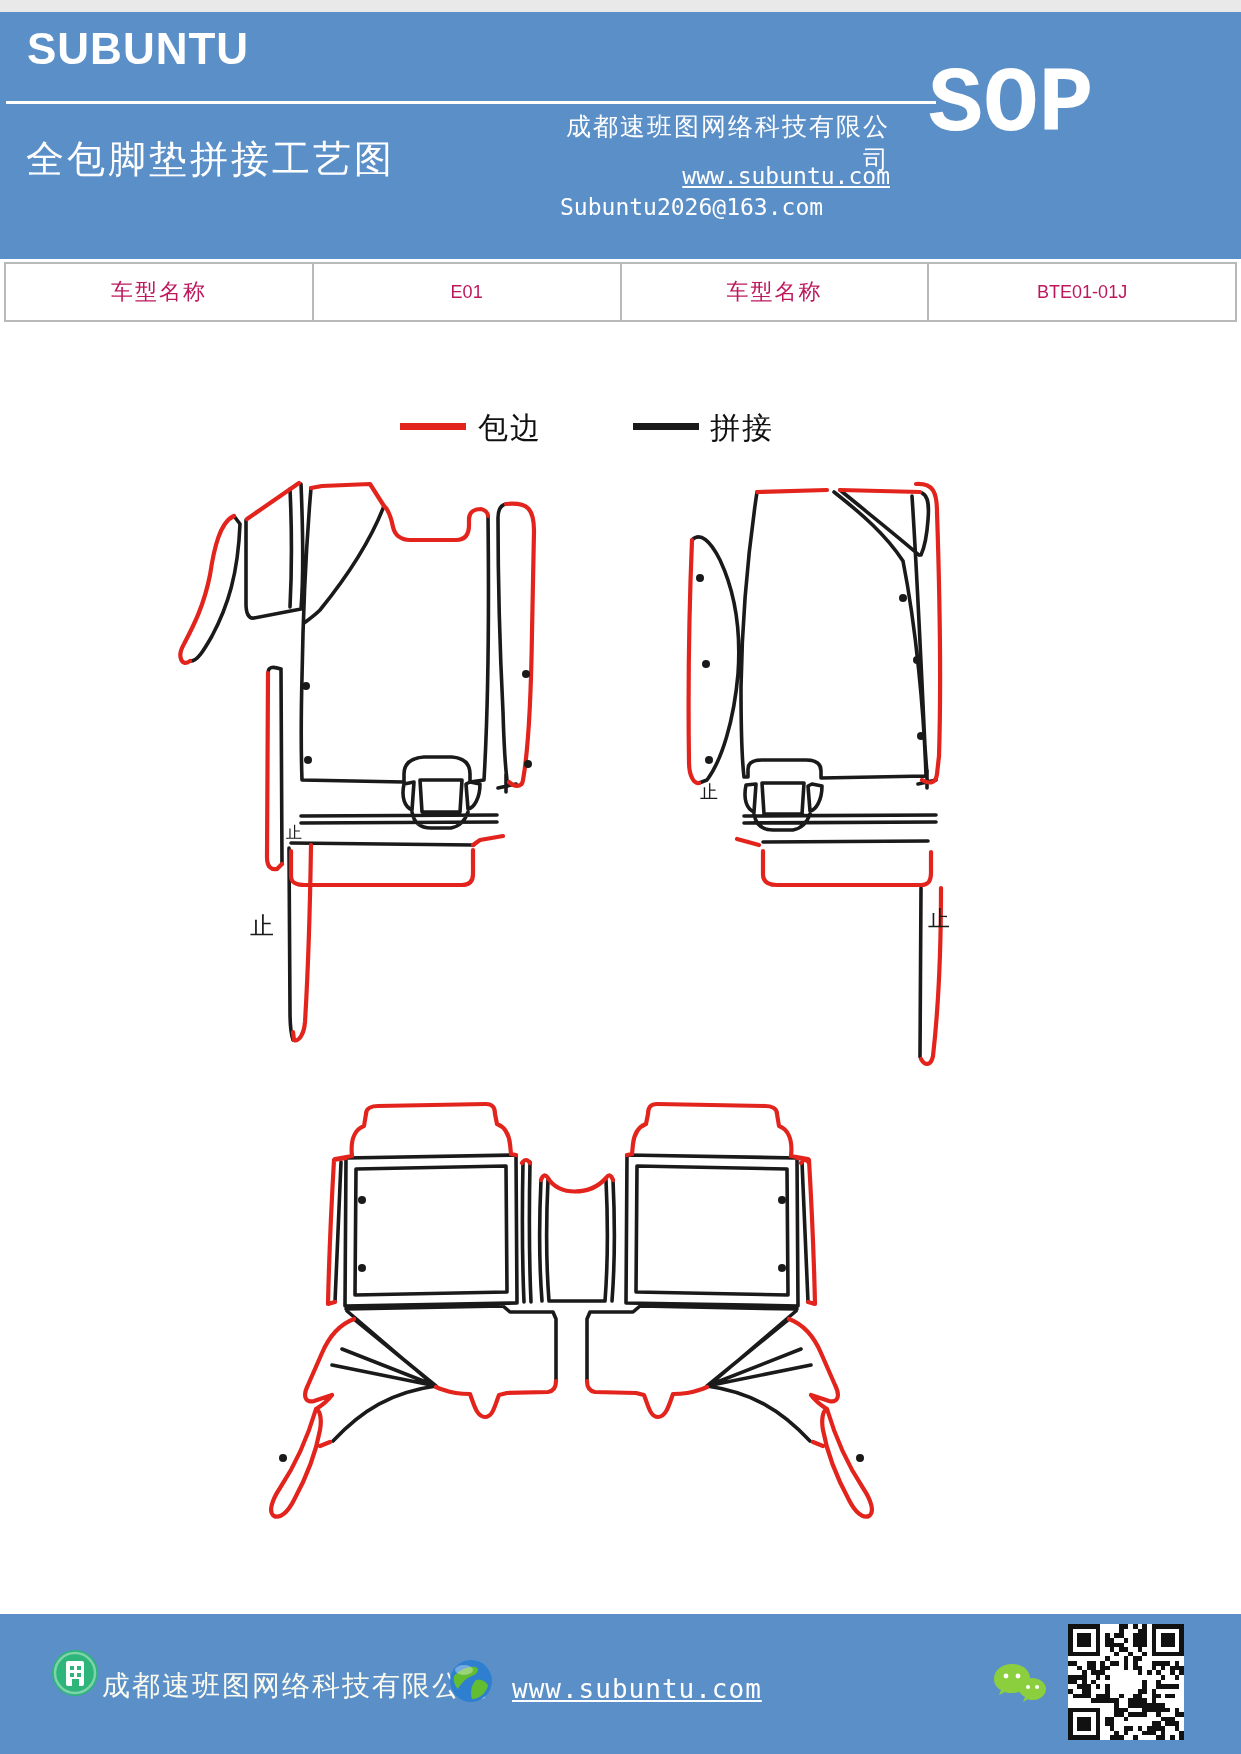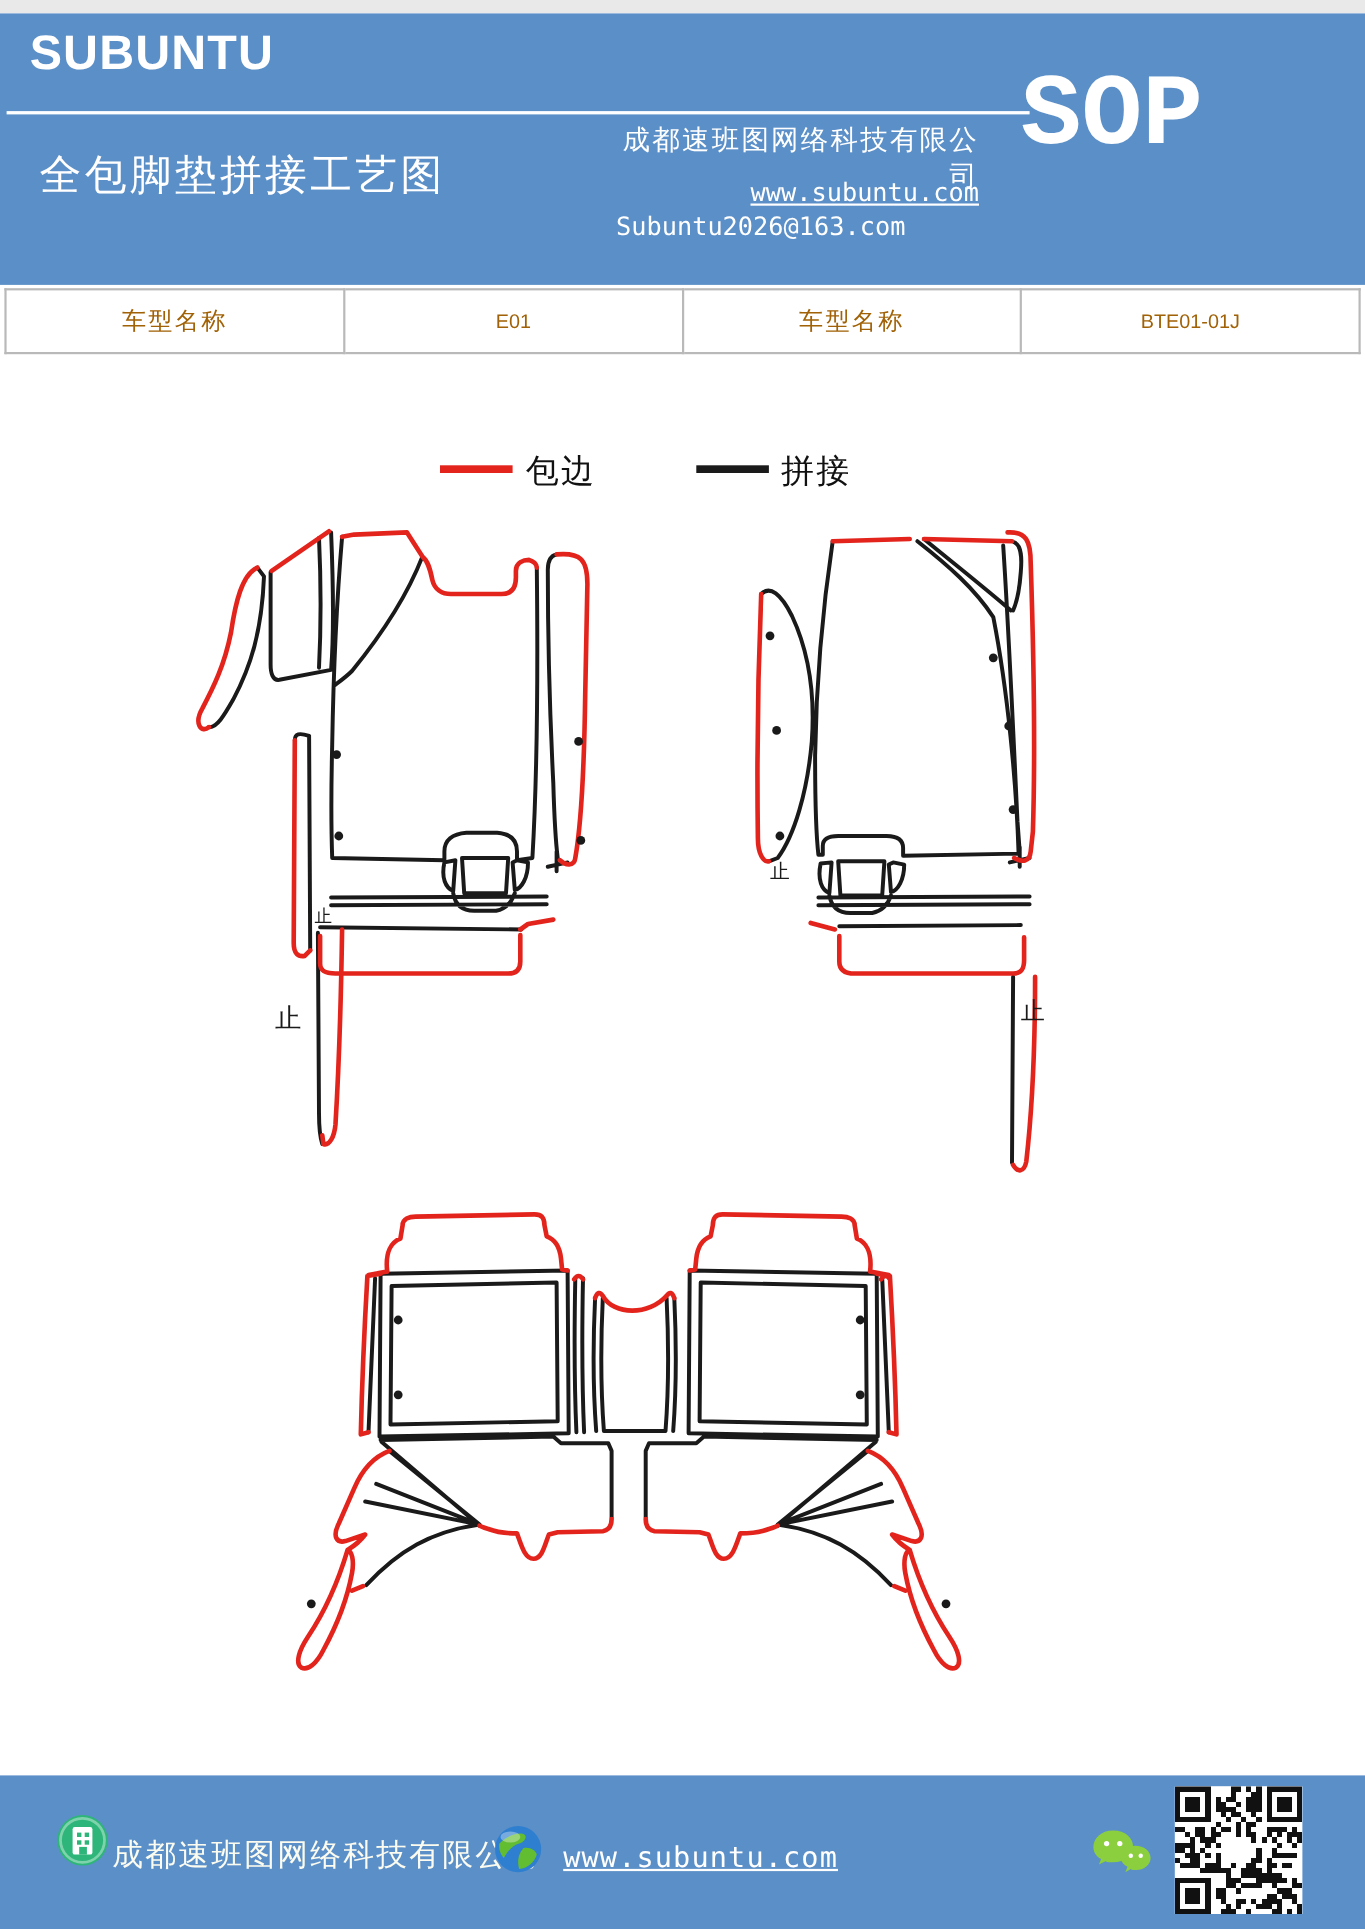--- a/index.html
+++ b/index.html
@@ -5,36 +5,36 @@
   html,body{margin:0;padding:0;background:#e9e9e9}
   .page{position:relative;width:1241px;height:1754px;background:#ffffff;margin:12px auto;
         font-family:"Liberation Sans",sans-serif;overflow:hidden}
   .abs{position:absolute}
 
   
   .header-band{position:absolute;top:0;left:0;width:1241px;height:247px;background:#5b8fc8}
   .brand-logo{left:27px;top:12px;color:#fff;font-size:44px;font-weight:800;letter-spacing:1px;
               font-family:"Liberation Sans",sans-serif}
   .header-divider{left:6px;top:89px;width:930px;height:3px;background:#fff}
-  .page-title{left:36px;top:122px;color:#fff;font-size:38px;letter-spacing:3px;
+  .page-title{left:26px;top:122px;color:#fff;font-size:38px;letter-spacing:3px;
               font-family:Liberation Mono, monospace}
   .header-company{left:560px;top:98px;width:330px;text-align:right;color:#fff;font-size:25px;
                   letter-spacing:2px;font-family:"Liberation Serif",serif}
   .sop-badge{left:928px;top:48px;width:170px;color:#fff;font-size:92px;font-weight:800;
              font-family:Liberation Mono, monospace;line-height:1}
   .header-site{left:560px;top:151px;width:330px;text-align:right;color:#fff;font-size:23px;
                font-family:"DejaVu Sans Mono",monospace;text-decoration:underline}
   .header-mail{left:560px;top:182px;width:330px;text-align:left;color:#fff;font-size:23px;
                font-family:"DejaVu Sans Mono",monospace}
 
   
   .info-table{position:absolute;top:250px;left:4px;width:1233px;border-collapse:collapse;
               table-layout:fixed}
   .info-table td{border:2px solid #b9b9b9;height:54px;text-align:center;vertical-align:middle;
-                 color:#a16207;font-size:22px}
+                 color:#be185d;font-size:22px}
   .info-table td.lbl{font-family:"Liberation Serif",serif;letter-spacing:2px}
   .info-table td.val{font-family:"Liberation Sans",sans-serif;font-size:18px}
 
   
   .legend-swatch{height:7px}
   .legend-swatch.red{left:400px;top:411px;width:66px;background:#e3241d}
   .legend-swatch.black{left:633px;top:411px;width:66px;background:#1a1a1a}
   .legend-label{top:396px;color:#111;font-size:30px;font-family:"Liberation Serif",serif;letter-spacing:2px}
   .legend-label.l1{left:478px}
   .legend-label.l2{left:710px}

